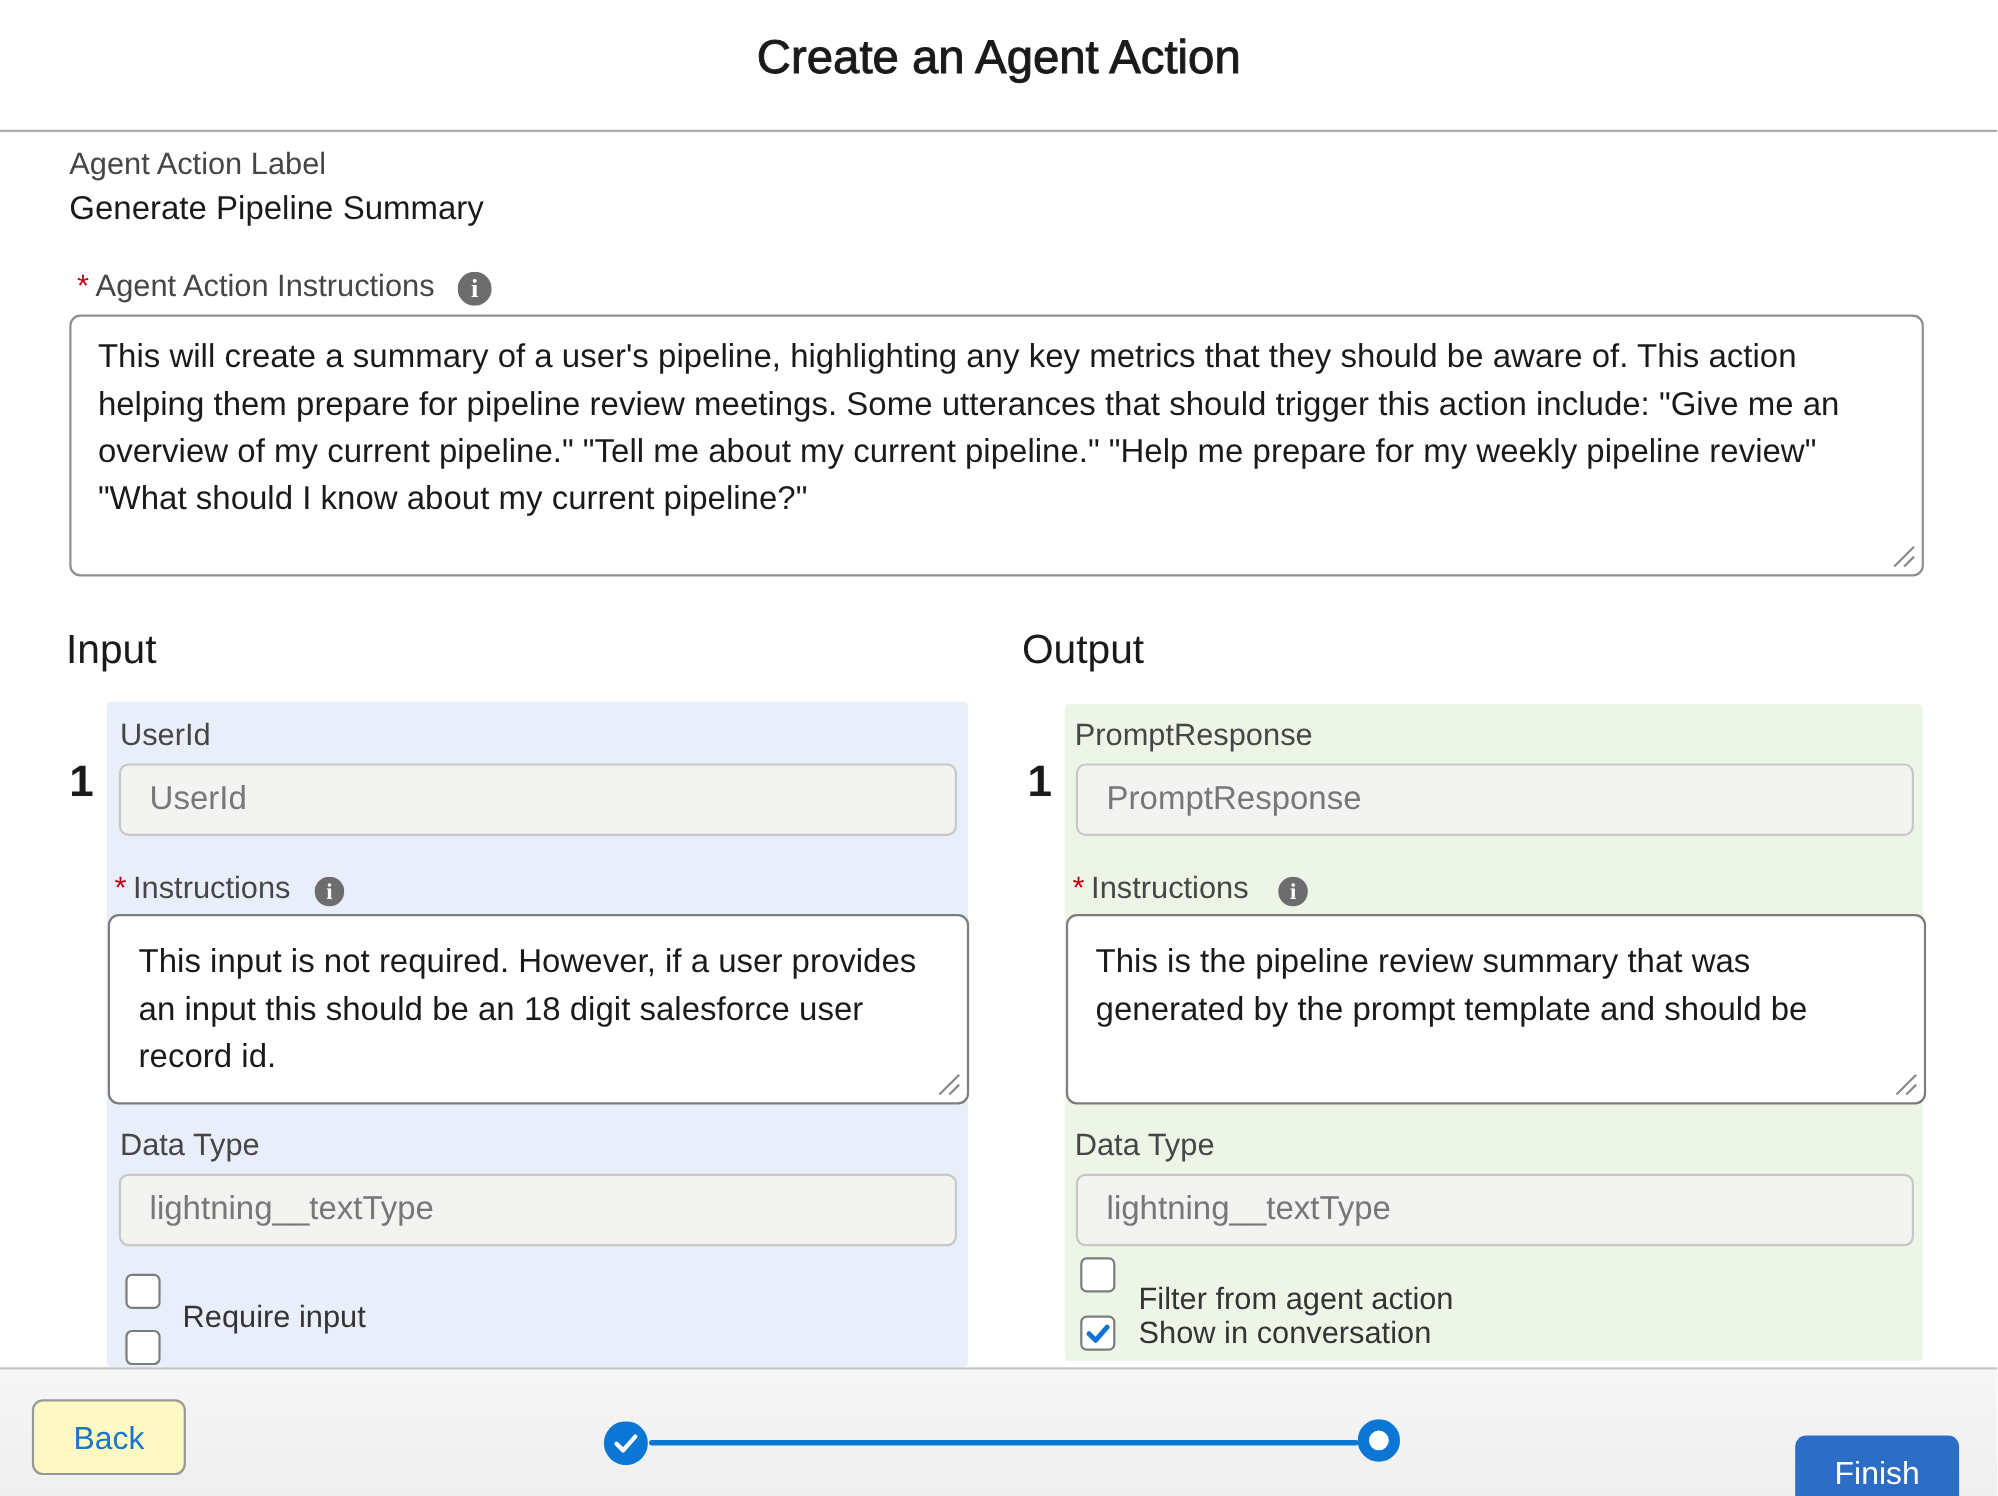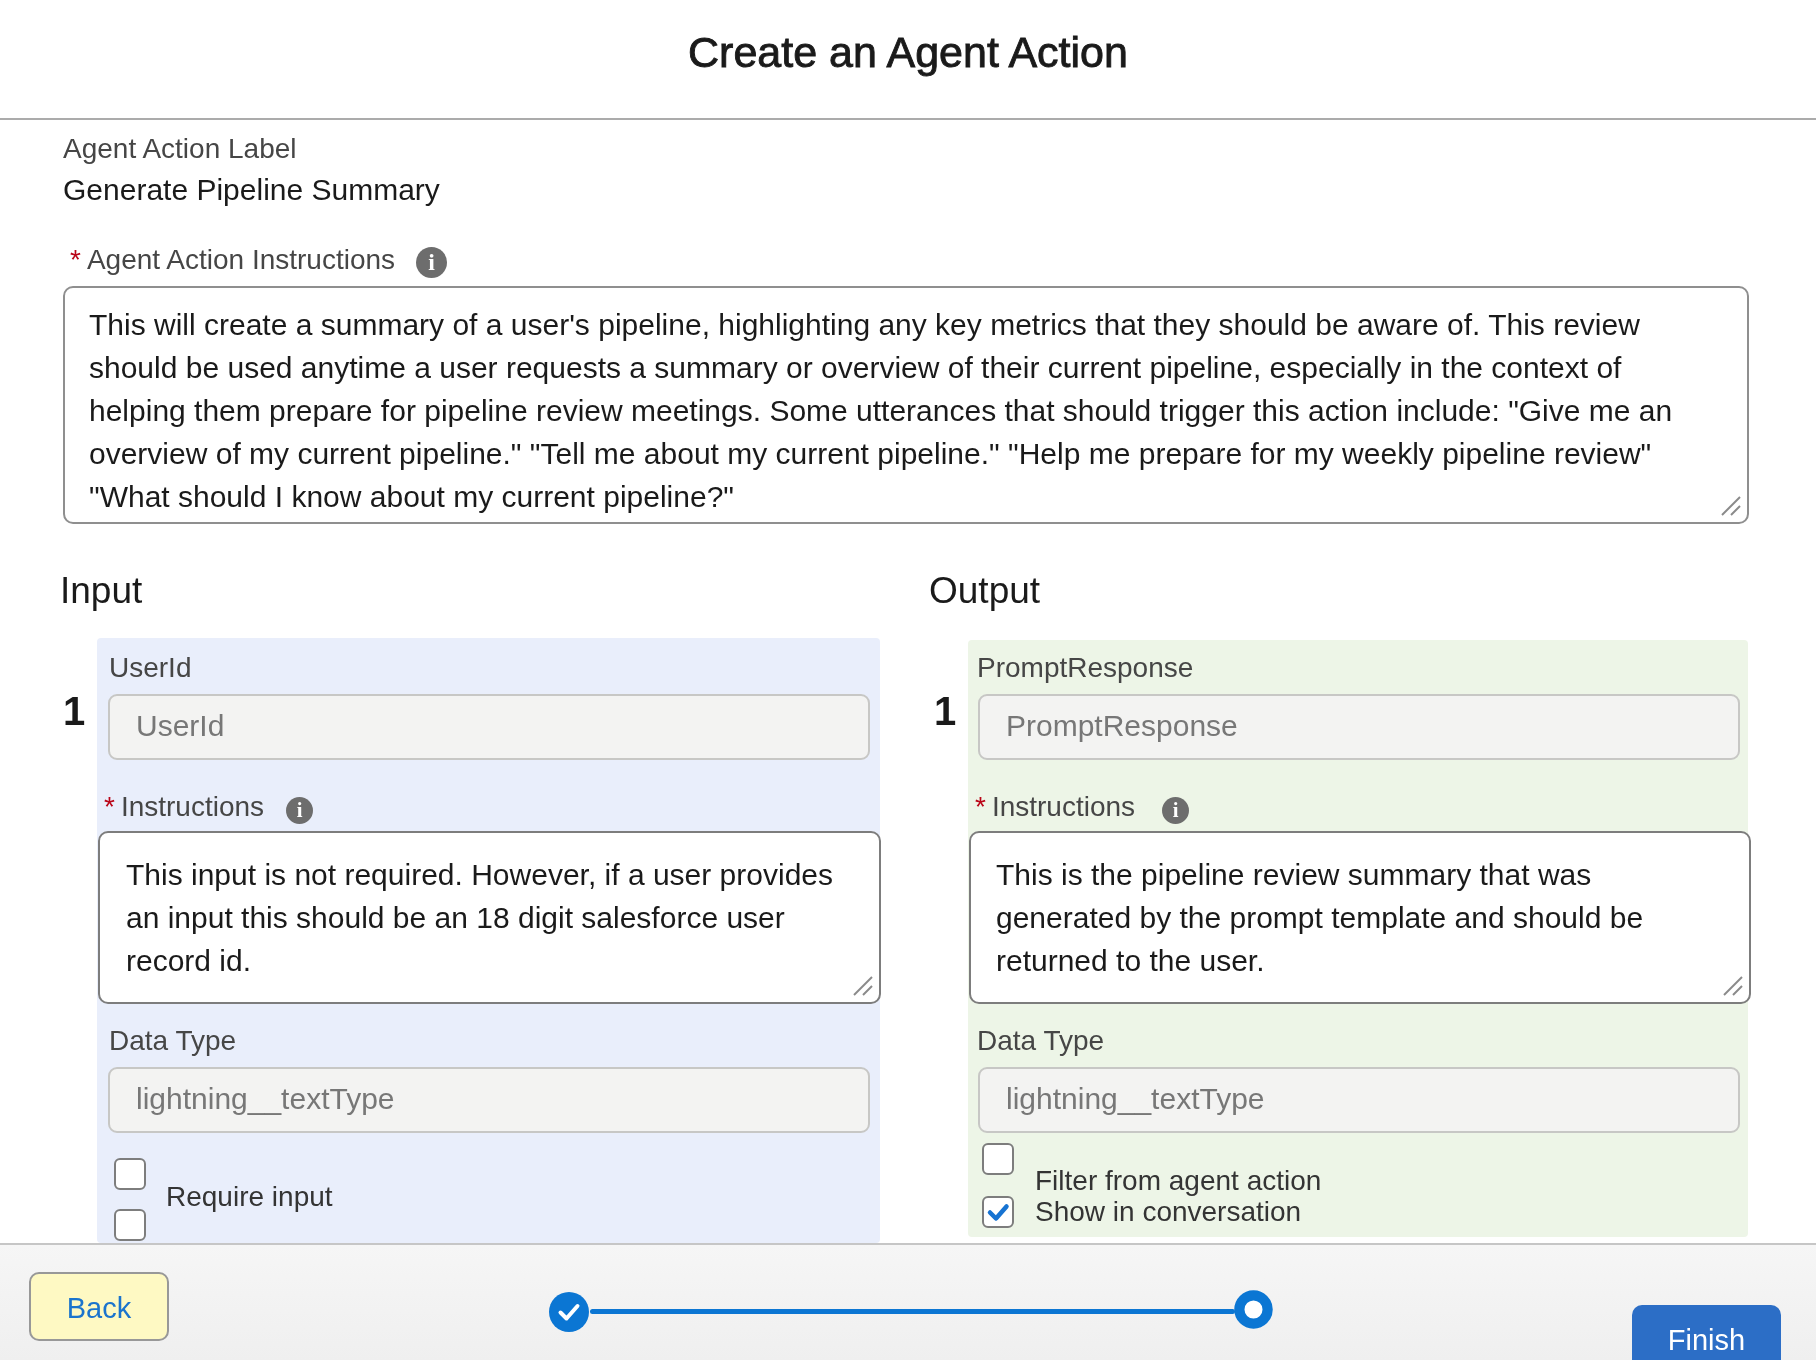--- a/index.html
+++ b/index.html
@@ -51,22 +51,21 @@
     <text x="15" y="22.5" font-family="Liberation Serif" font-size="23" font-weight="700" fill="#ffffff" text-anchor="middle">i</text>
   </svg>
 
   <div class="bigta">
     <svg class="handle" width="22" height="22" viewBox="0 0 22 22">
       <line x1="2" y1="20" x2="20" y2="2" stroke="#8a8a8a" stroke-width="2"></line>
       <line x1="11" y1="20" x2="20" y2="11" stroke="#8a8a8a" stroke-width="2"></line>
     </svg>
   </div>
   <div class="txt" style="left:89px;top:303px;">
-    <div>This will create a summary of a user's pipeline, highlighting any key metrics that they should be aware of. This review</div>
-    <div>should be used anytime a user requests a summary or overview of their current pipeline, especially in the context of</div>
+    <div>This will create a summary of a user's pipeline, highlighting any key metrics that they should be aware of. This action</div>
     <div>helping them prepare for pipeline review meetings. Some utterances that should trigger this action include: "Give me an</div>
     <div>overview of my current pipeline." "Tell me about my current pipeline." "Help me prepare for my weekly pipeline review"</div>
     <div>"What should I know about my current pipeline?"</div>
   </div>
 
   <div class="h2" style="left:60px;top:570px;">Input</div>
   <div class="h2" style="left:929px;top:570px;">Output</div>
 
   <div class="panel blue"></div>
   <div class="panel green"></div>
@@ -117,21 +116,20 @@
   </svg>
   <div class="ta" style="left:969px;top:831px;width:782px;height:173px;">
     <svg class="handle" width="22" height="22" viewBox="0 0 22 22">
       <line x1="2" y1="20" x2="20" y2="2" stroke="#8a8a8a" stroke-width="2"></line>
       <line x1="11" y1="20" x2="20" y2="11" stroke="#8a8a8a" stroke-width="2"></line>
     </svg>
   </div>
   <div class="txt" style="left:996px;top:853px;">
     <div>This is the pipeline review summary that was</div>
     <div>generated by the prompt template and should be</div>
-    <div>returned to the user.</div>
   </div>
 
   <div class="glabel" style="left:977px;top:1025px;">Data Type</div>
   <div class="dinput" style="left:978px;top:1067px;width:762px;">
     <div class="ph">lightning__textType</div>
   </div>
 
   <div class="cb" style="left:982px;top:1143px;"></div>
   <div class="cblabel" style="left:1035px;top:1143px;margin-top:22px;">Filter from agent action</div>
   <div class="cb" style="left:982px;top:1196px;"></div>

